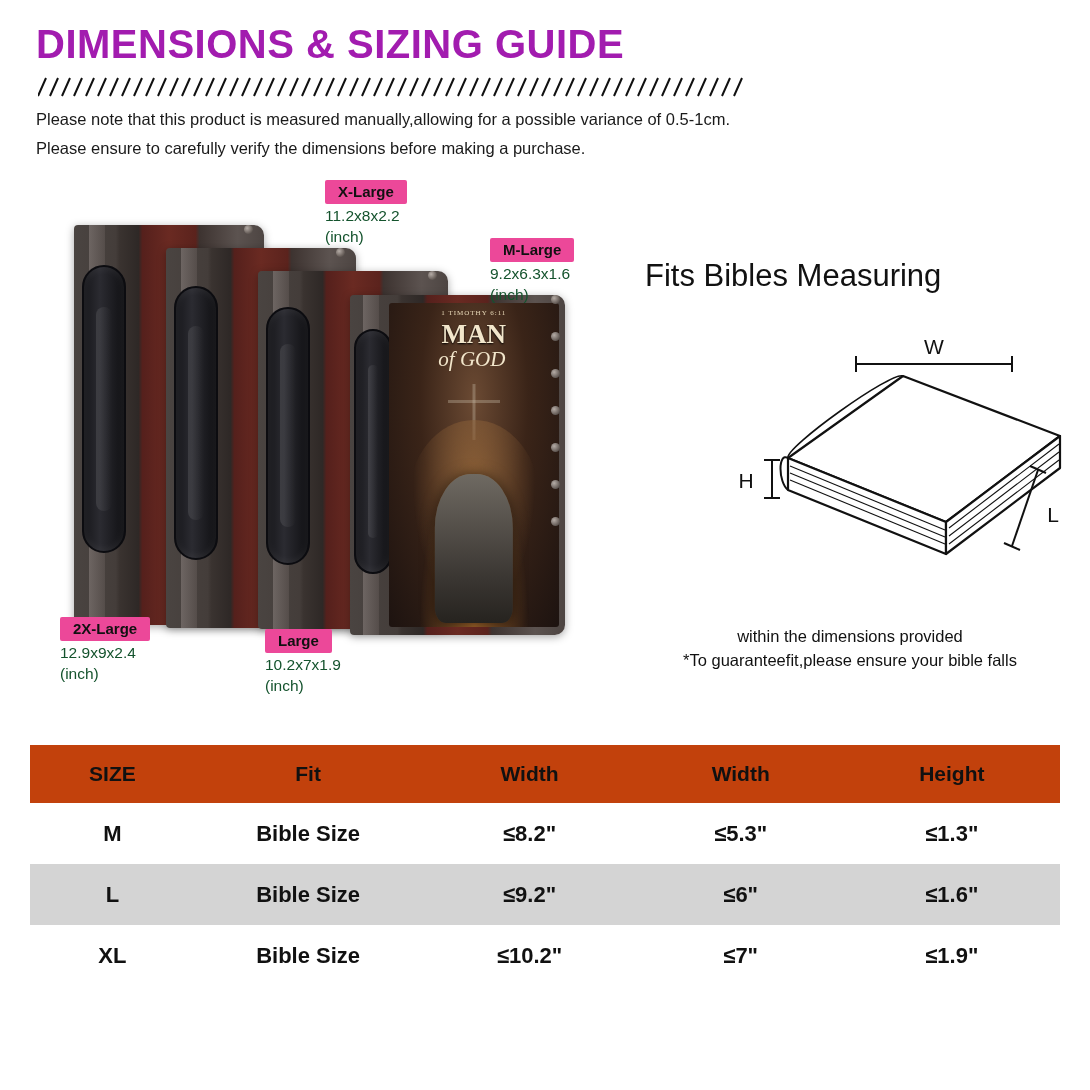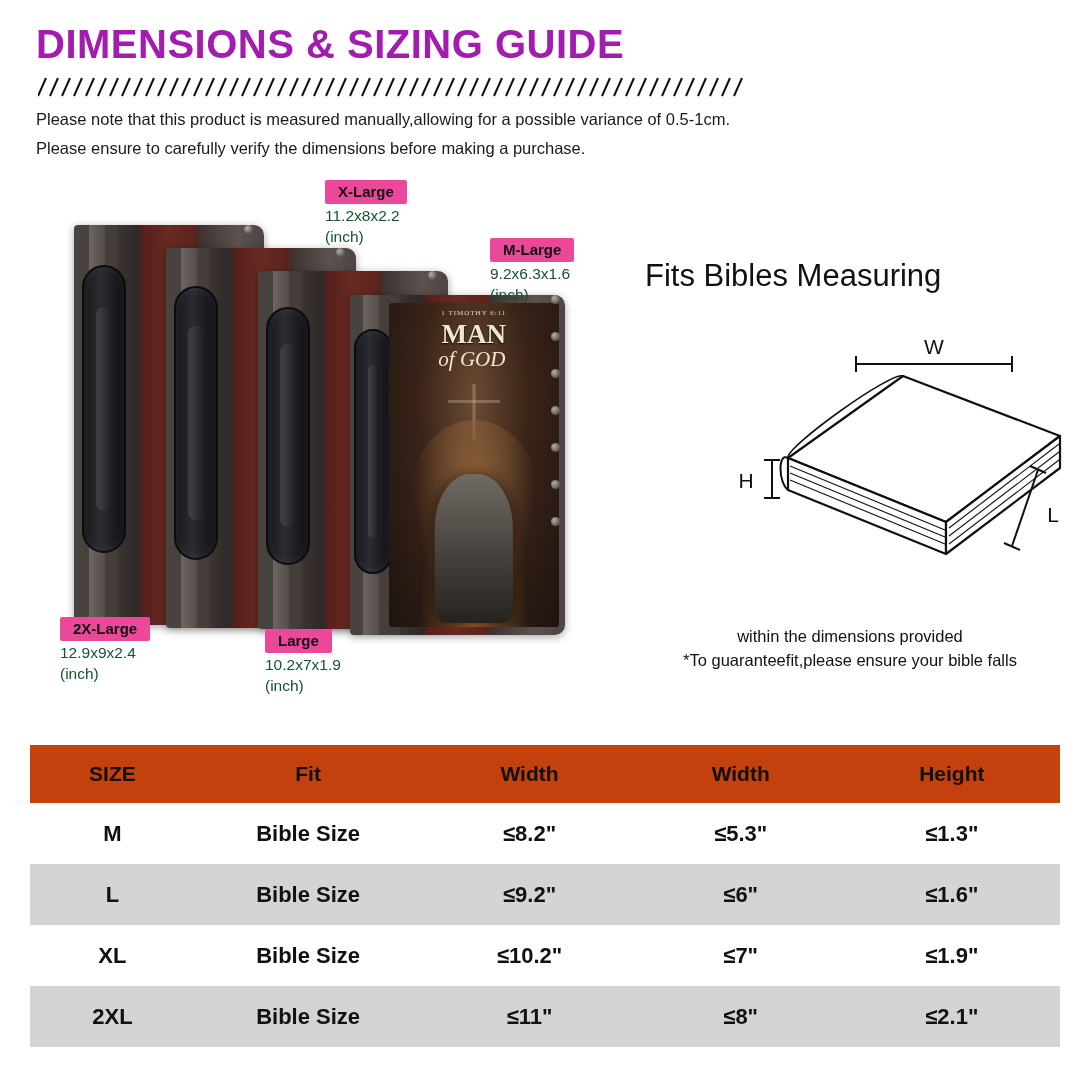--- a/index.html
+++ b/index.html
@@ -366,21 +366,14 @@
       <td>≤6"</td>
       <td>≤1.6"</td>
     </tr>
     <tr>
       <td>XL</td>
       <td>Bible Size</td>
       <td>≤10.2"</td>
       <td>≤7"</td>
       <td>≤1.9"</td>
     </tr>
-    <tr>
-      <td>2XL</td>
-      <td>Bible Size</td>
-      <td>≤11"</td>
-      <td>≤8"</td>
-      <td>≤2.1"</td>
-    </tr>
   </tbody>
 </table>
 
 </body></html>

